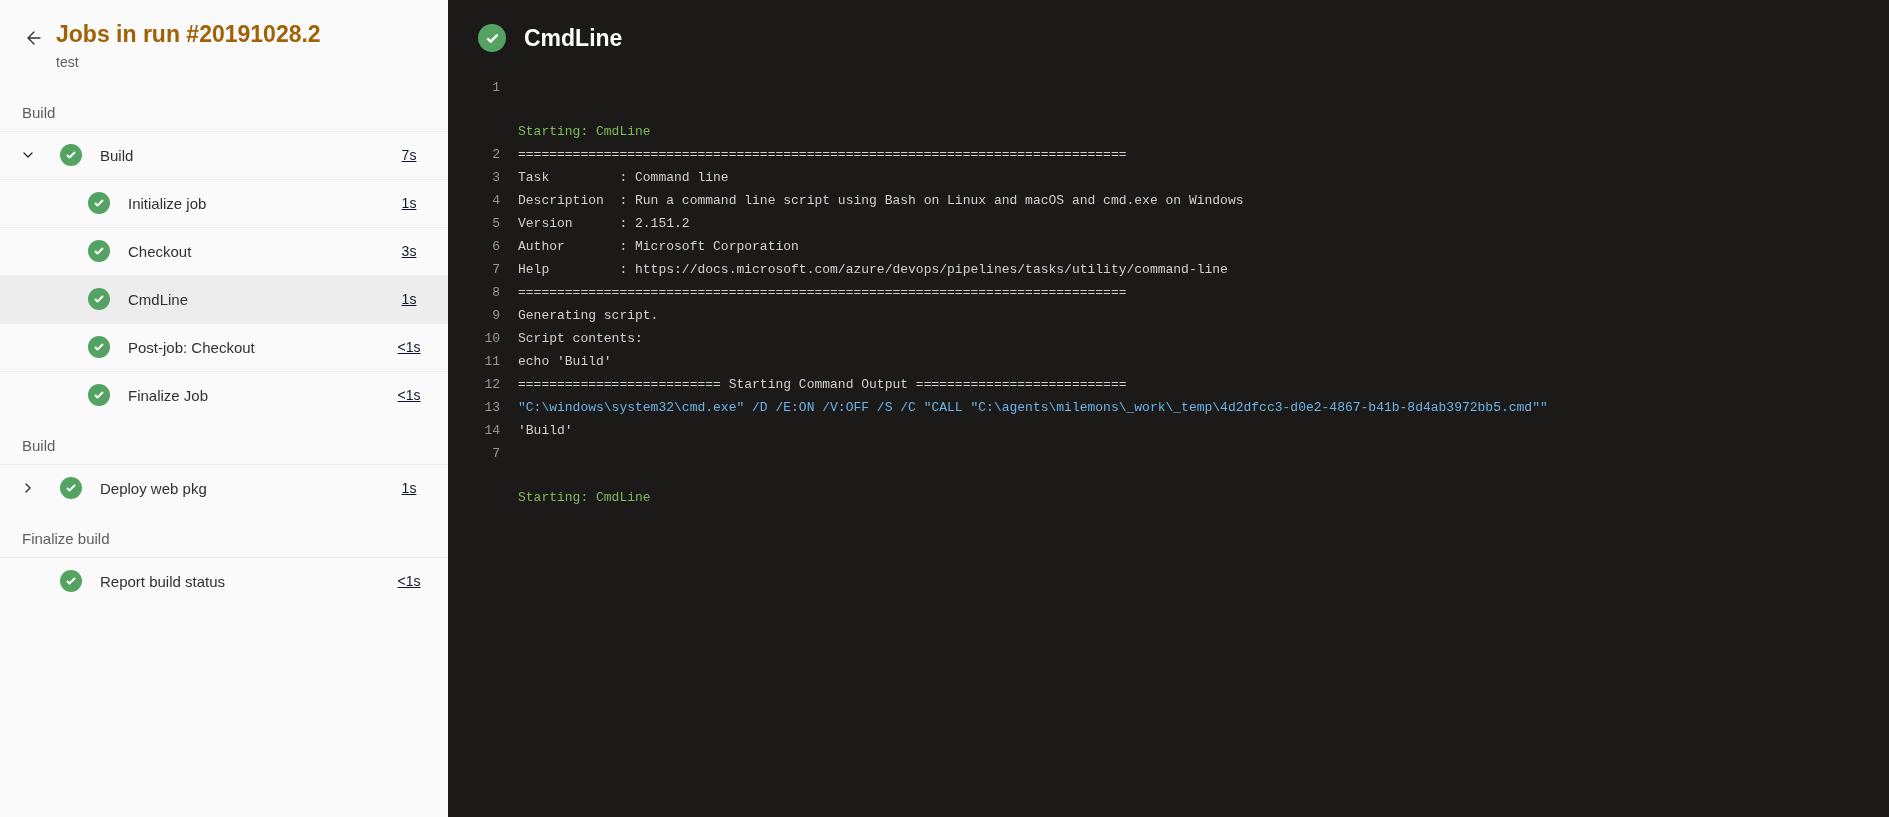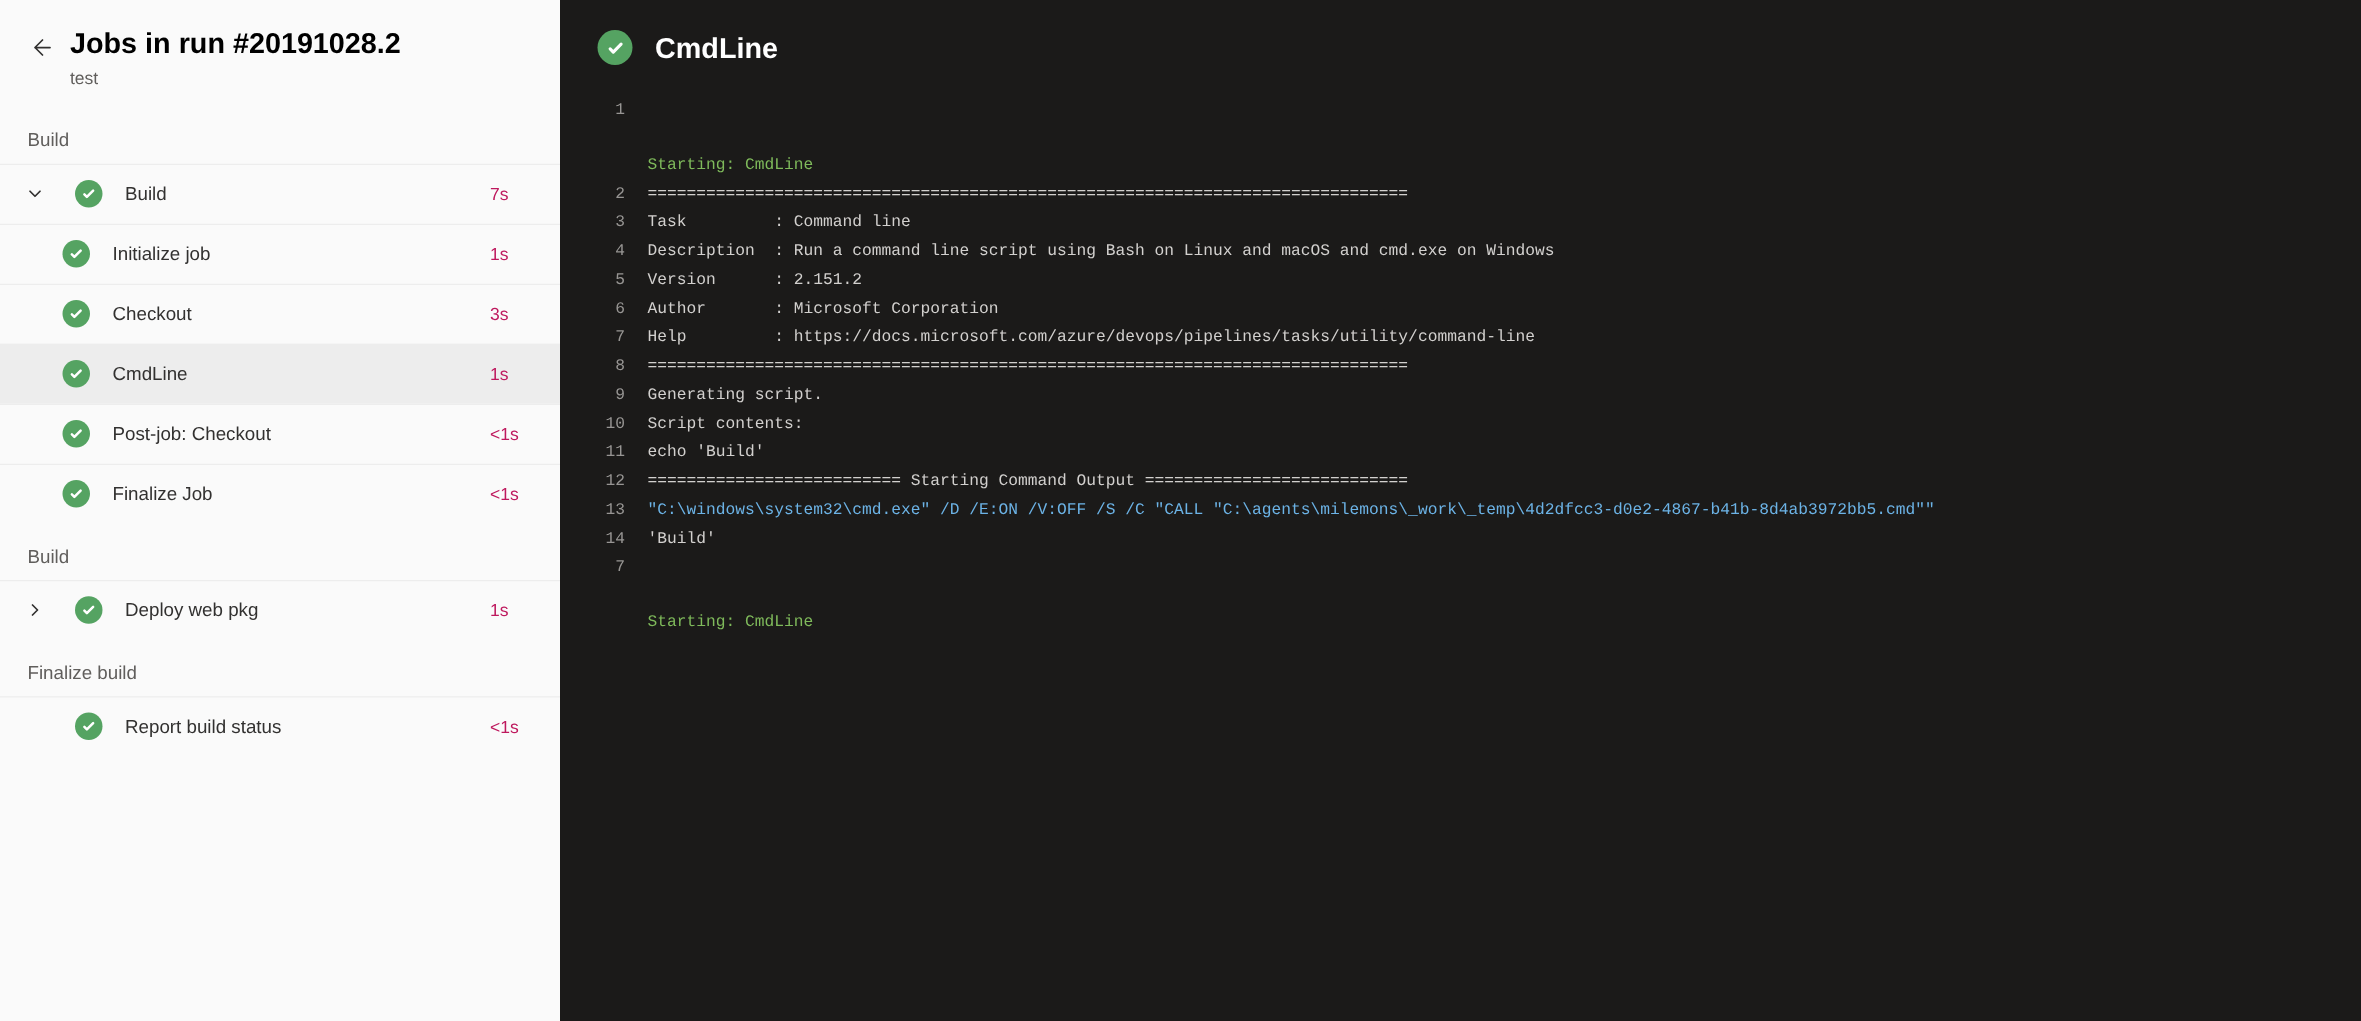--- a/index.html
+++ b/index.html
@@ -25,21 +25,21 @@
     gap: 14px;
   }
   .back-arrow {
     margin-top: 8px;
     cursor: pointer;
     color: #323130;
   }
   .sidebar-title {
     font-size: 23px;
     font-weight: 600;
-    color: #000000;
+    color: #a16207;
     line-height: 1.3;
     text-align: right;
   }
   .sidebar-subtitle {
     font-size: 14px;
     color: #605e5c;
     margin-top: 4px;
   }
   .stage-label {
     padding: 18px 22px 10px 22px;
@@ -71,24 +71,24 @@
     border-radius: 50%;
     background: #55a362;
     display: inline-flex;
     align-items: center;
     justify-content: center;
     flex-shrink: 0;
     margin-right: 18px;
   }
   .status-icon svg { color: #fff; }
   .row-label { font-size: 15px; color: #323130; flex: 1; }
-  .row-duration { font-size: 14px; color: #be185d; min-width: 34px; text-align: left; }
+  .row-duration { font-size: 14px; color: #0f172a; min-width: 34px; text-align: center; text-decoration: underline; }
   .job-row .row-label { margin-left: 0; }
   .task-indent-none { padding-left: 60px; }
-  .task-indent { padding-left: 50px; }
+  .task-indent { padding-left: 88px; }
   .content {
     flex: 1;
     background: #1b1a19;
     color: #d2d0ce;
     display: flex;
     flex-direction: column;
     font-family: Consolas, "Courier New", monospace;
     min-width: 0;
   }
   .content-header {

